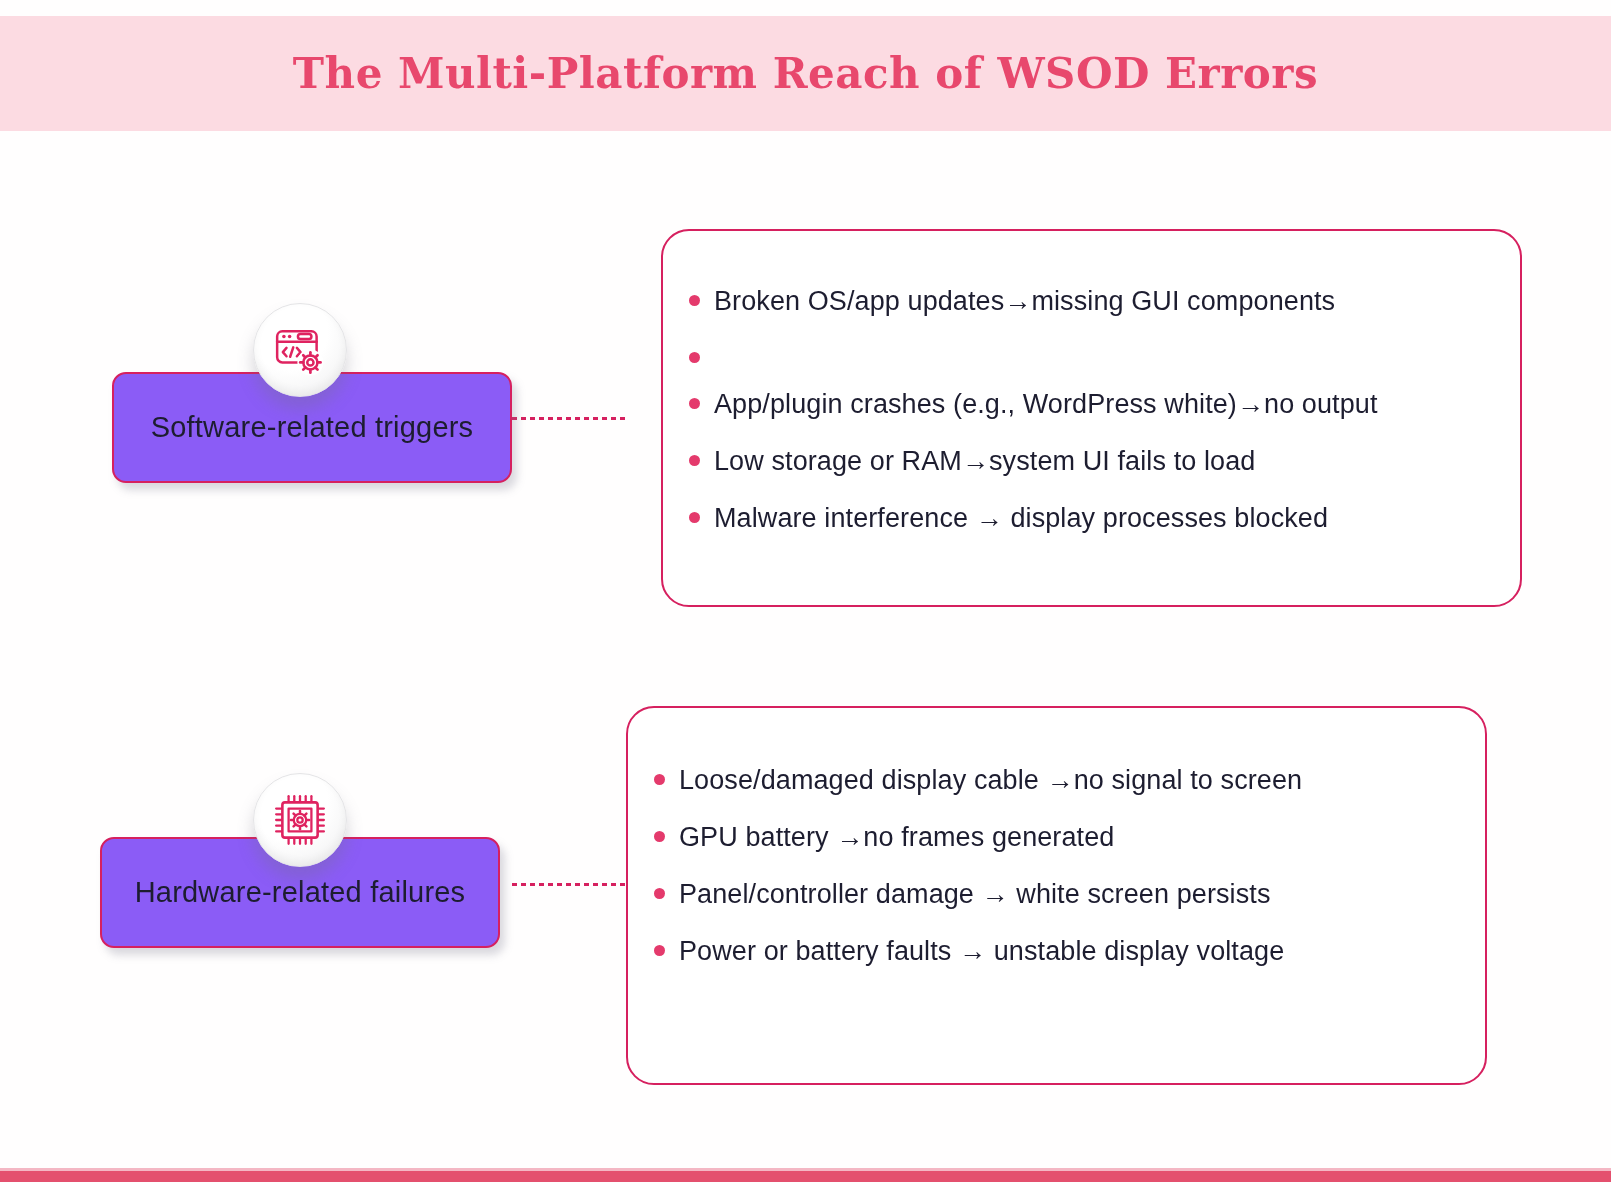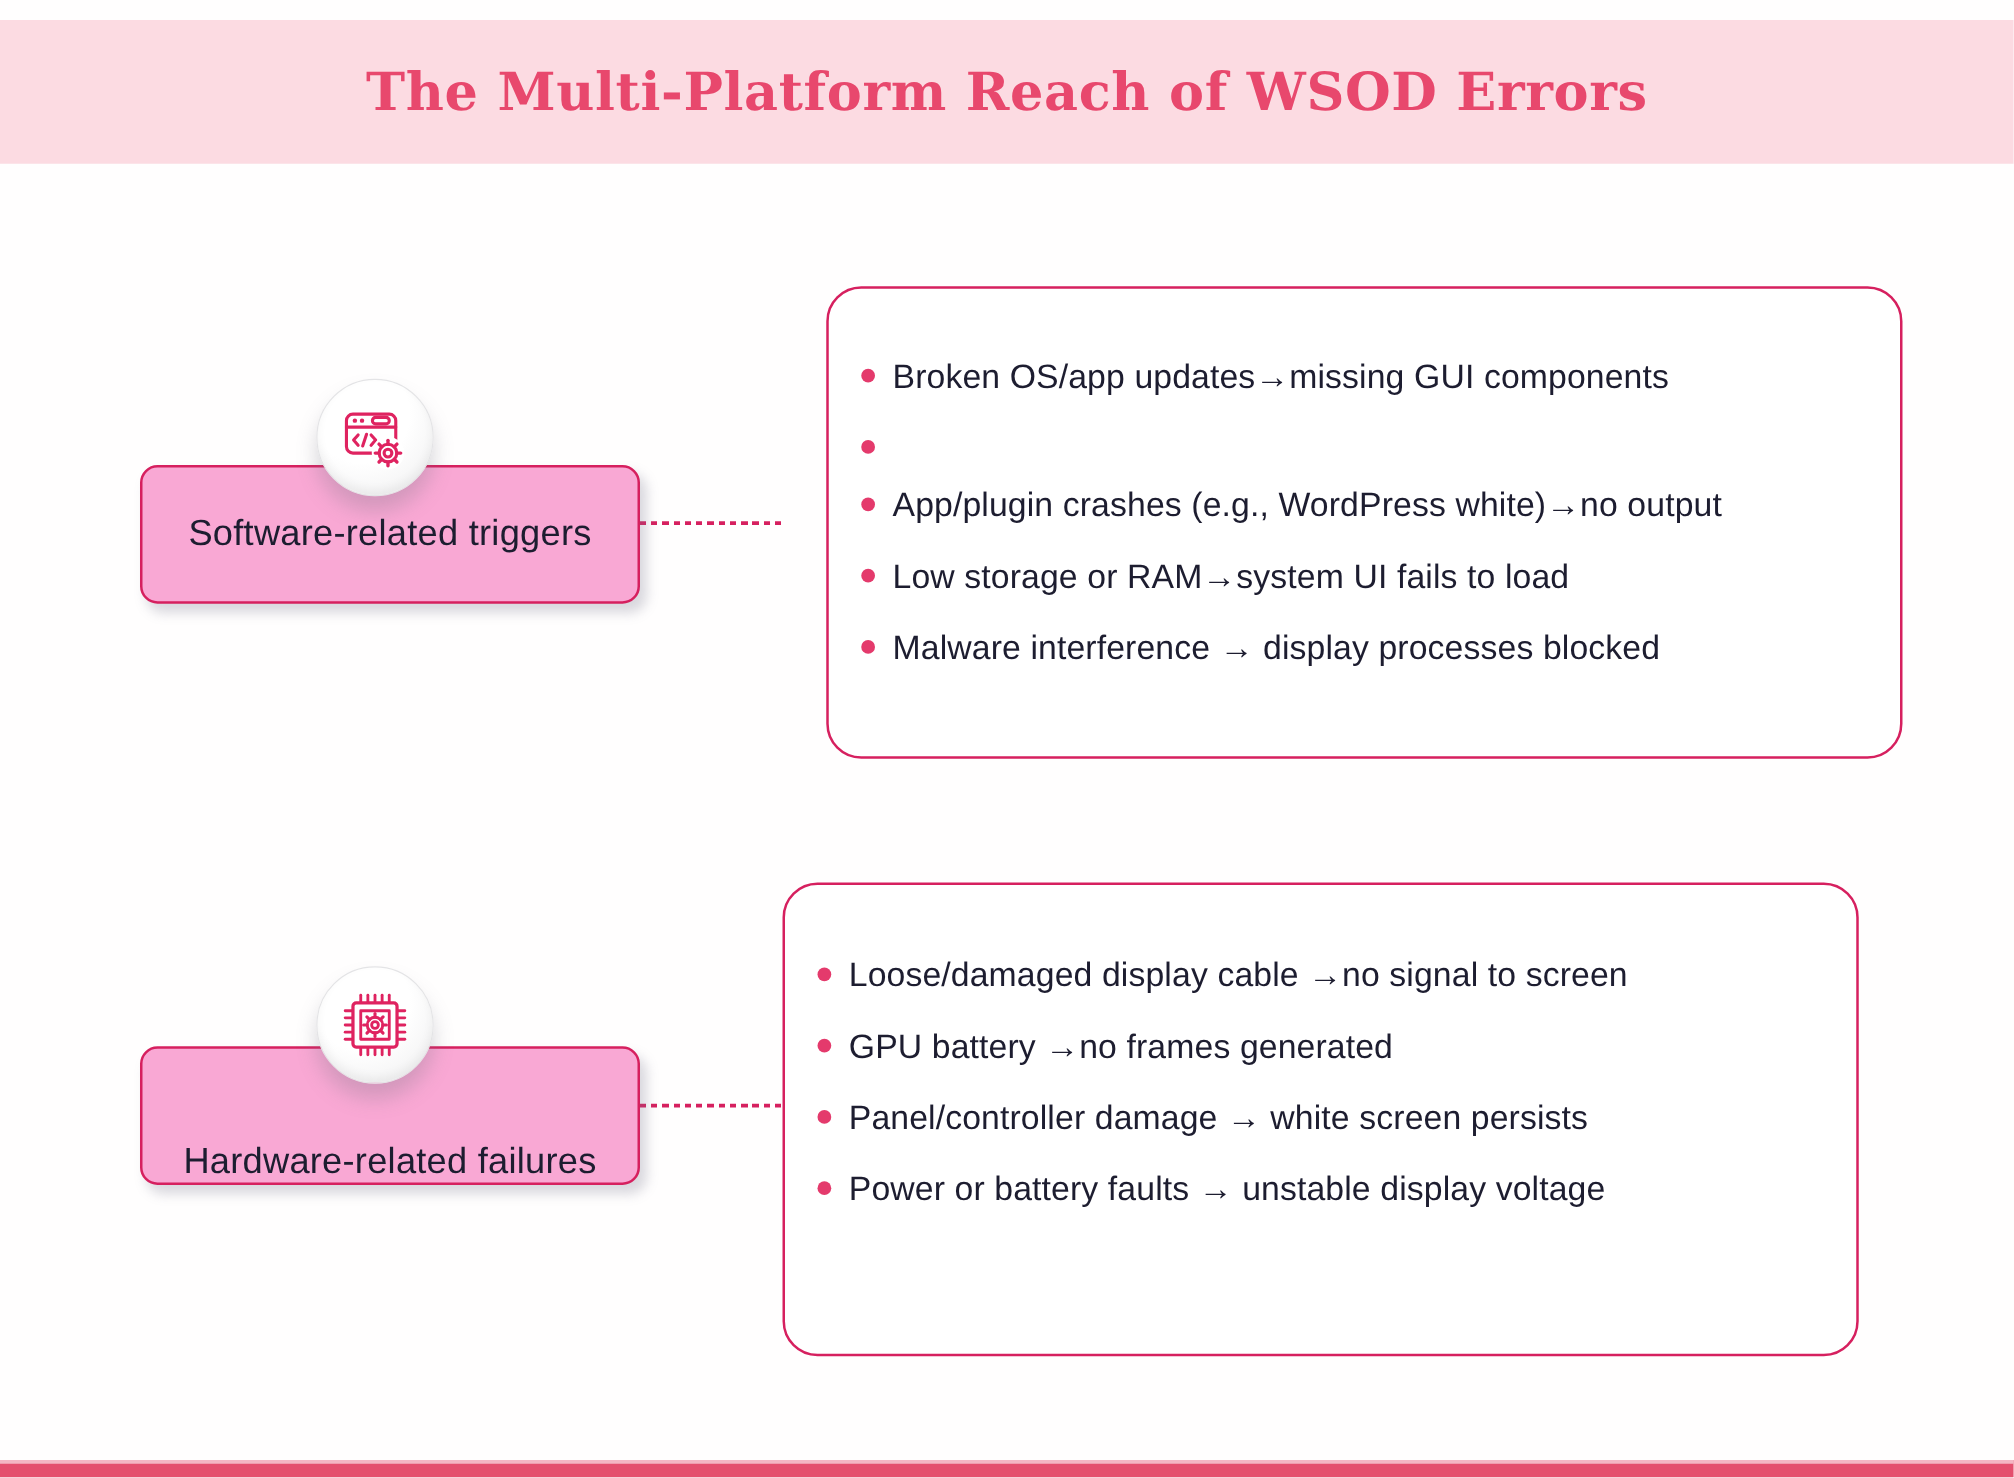--- a/index.html
+++ b/index.html
@@ -25,21 +25,21 @@
   .badge{
     position:absolute;width:94px;height:94px;border-radius:50%;
     background:radial-gradient(circle at 38% 30%, #ffffff 45%, #ededee 100%);
     border:1px solid #e4e4e6;
     box-shadow:0 12px 16px rgba(110,110,125,.28), inset 0 -4px 8px rgba(0,0,0,.05);
     display:flex;align-items:center;justify-content:center;z-index:3;
   }
   .badge svg{color:#df2360;}
 
   .labelbox{
-    position:absolute;width:400px;height:111px;background:#f9a8d4;
+    position:absolute;width:400px;height:111px;background:#8b5cf6;
     border:2.5px solid var(--accent);border-radius:14px;
     box-shadow:5px 7px 9px rgba(120,120,140,.28);
     display:flex;align-items:center;justify-content:center;z-index:2;
   }
   .labelbox span{font-size:29px;font-weight:500;color:var(--text);letter-spacing:.2px;}
 
   .connector{
     position:absolute;height:3px;width:114px;
     background:repeating-linear-gradient(90deg,var(--accent) 0 5px,transparent 5px 9px);
   }
@@ -56,21 +56,21 @@
   }
   .itemsbox li:last-child{margin-bottom:0;}
   .dot{flex:0 0 11px;width:11px;height:11px;border-radius:50%;background:var(--dot);margin-top:10px;}
 
   .s1-badge{left:253px;top:303px;}
   .s1-label{left:112px;top:372px;}
   .s1-conn{left:512px;top:417px;}
   .s1-items{left:626px;top:229px;height:378px;padding:54px 30px 0 26px;margin-left:35px;}
 
   .s2-badge{left:253px;top:773px;}
-  .s2-label{left:112px;top:837px;align-items:flex-end;}
+  .s2-label{left:100px;top:837px;}
   .s2-conn{left:512px;top:883px;}
   .s2-items{left:626px;top:693px;height:379px;padding:56px 30px 0 26px;margin-top:13px;}
 
   .bottombar{
     position:absolute;left:0;bottom:0;width:1611px;height:14px;
     background:var(--footer);border-top:3px solid var(--footer-edge);
   }
 </style>
 </head>
 <body>

